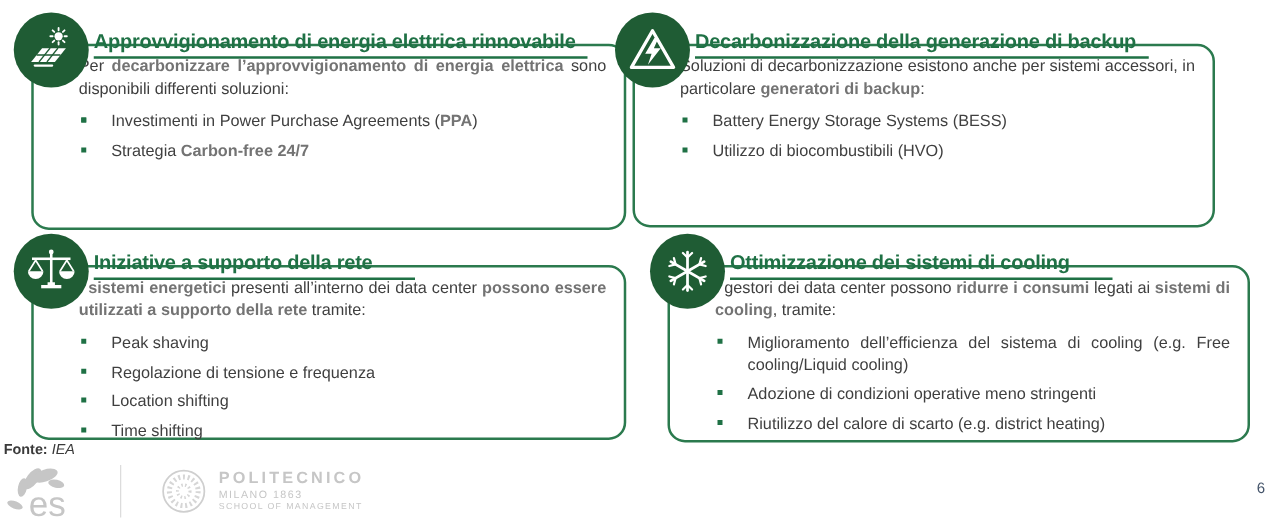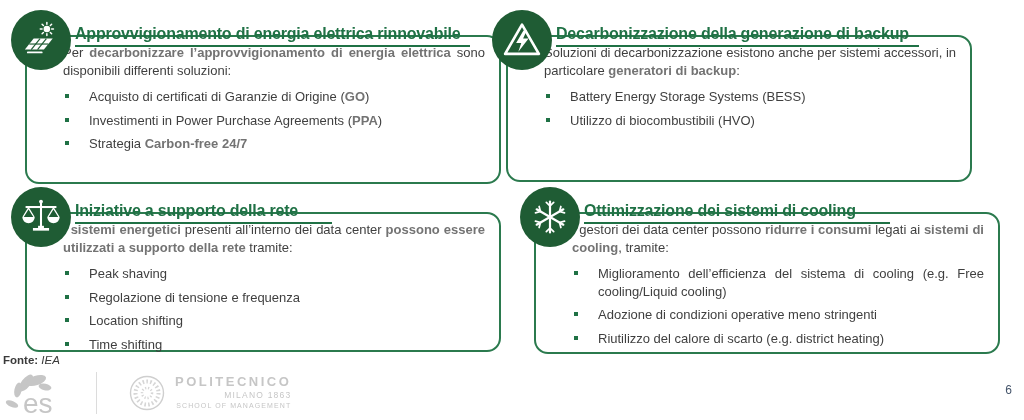--- a/index.html
+++ b/index.html
@@ -43,21 +43,21 @@
   #card2{left:506px;top:35px;width:462px;height:143px;}
   #card3{left:25px;top:212px;width:472px;height:136px;}
   #card4{left:534px;top:212px;width:462px;height:138px;}
 
   .fonte{position:absolute;left:3px;top:354px;font-size:11.5px;color:#3a3a3a;}
   .fonte .lbl{font-weight:bold;}
   .fonte .val{font-style:italic;}
 
   .brand-logo{position:absolute;left:5px;top:371px;}
   .footer-divider{position:absolute;left:96px;top:372px;width:1px;height:42px;background:#dcdcdc;}
-  .polimi{position:absolute;left:128px;top:374px;display:flex;align-items:center;gap:9px;color:var(--logo-gray,#c6c6c6);text-align:right;}
+  .polimi{position:absolute;left:128px;top:374px;display:flex;align-items:center;gap:9px;color:var(--logo-gray,#c6c6c6);}
   .polimi-text .l1{font-size:13px;font-weight:bold;letter-spacing:2.5px;line-height:1.15;}
   .polimi-text .l2{font-size:8.5px;font-weight:normal;letter-spacing:1.2px;line-height:1.3;}
   .polimi-text .l3{font-size:7px;letter-spacing:1.1px;line-height:1.3;}
   .page-number{position:absolute;right:12px;top:383px;font-size:12px;color:var(--page-number-color,#44546a);}
 </style>
 </head>
 <body>
 
 <section class="card" id="card1">
   <div class="card-icon">
@@ -79,21 +79,21 @@
         <line x1="37.3" y1="28" x2="25.3" y2="43"></line>
         <line x1="14" y1="35.5" x2="40" y2="35.5"></line>
       </g>
       <line x1="12" y1="47" x2="31" y2="47" stroke="#fff" stroke-width="2.4" stroke-linecap="round"></line>
     </svg>
   </div>
   <h2 class="card-title">Approvvigionamento di energia elettrica rinnovabile</h2>
   <div class="card-body">
     <p class="intro"><span>Per </span><b>decarbonizzare l’approvvigionamento di energia elettrica</b><span> sono disponibili differenti soluzioni:</span></p>
     <ul class="bullets">
-        <li><span class="sq"></span><span class="li-text"><span>Acquisto di certificati di Garanzie di Origine (</span><b>GO</b><span>)</span></span></li>
+        <li><span class="sq"></span></li>
         <li><span class="sq"></span><span class="li-text"><span>Investimenti in Power Purchase Agreements (</span><b>PPA</b><span>)</span></span></li>
         <li><span class="sq"></span><span class="li-text"><span>Strategia </span><b>Carbon-free 24/7</b></span></li>
       </ul>
   </div>
 </section>
 
 <section class="card" id="card2">
   <div class="card-icon">
     <svg width="44" height="44" viewBox="0 0 60 60">
       <path d="M30 9 L53 49 L7 49 Z" fill="none" stroke="#fff" stroke-width="3.6" stroke-linejoin="round"></path>

